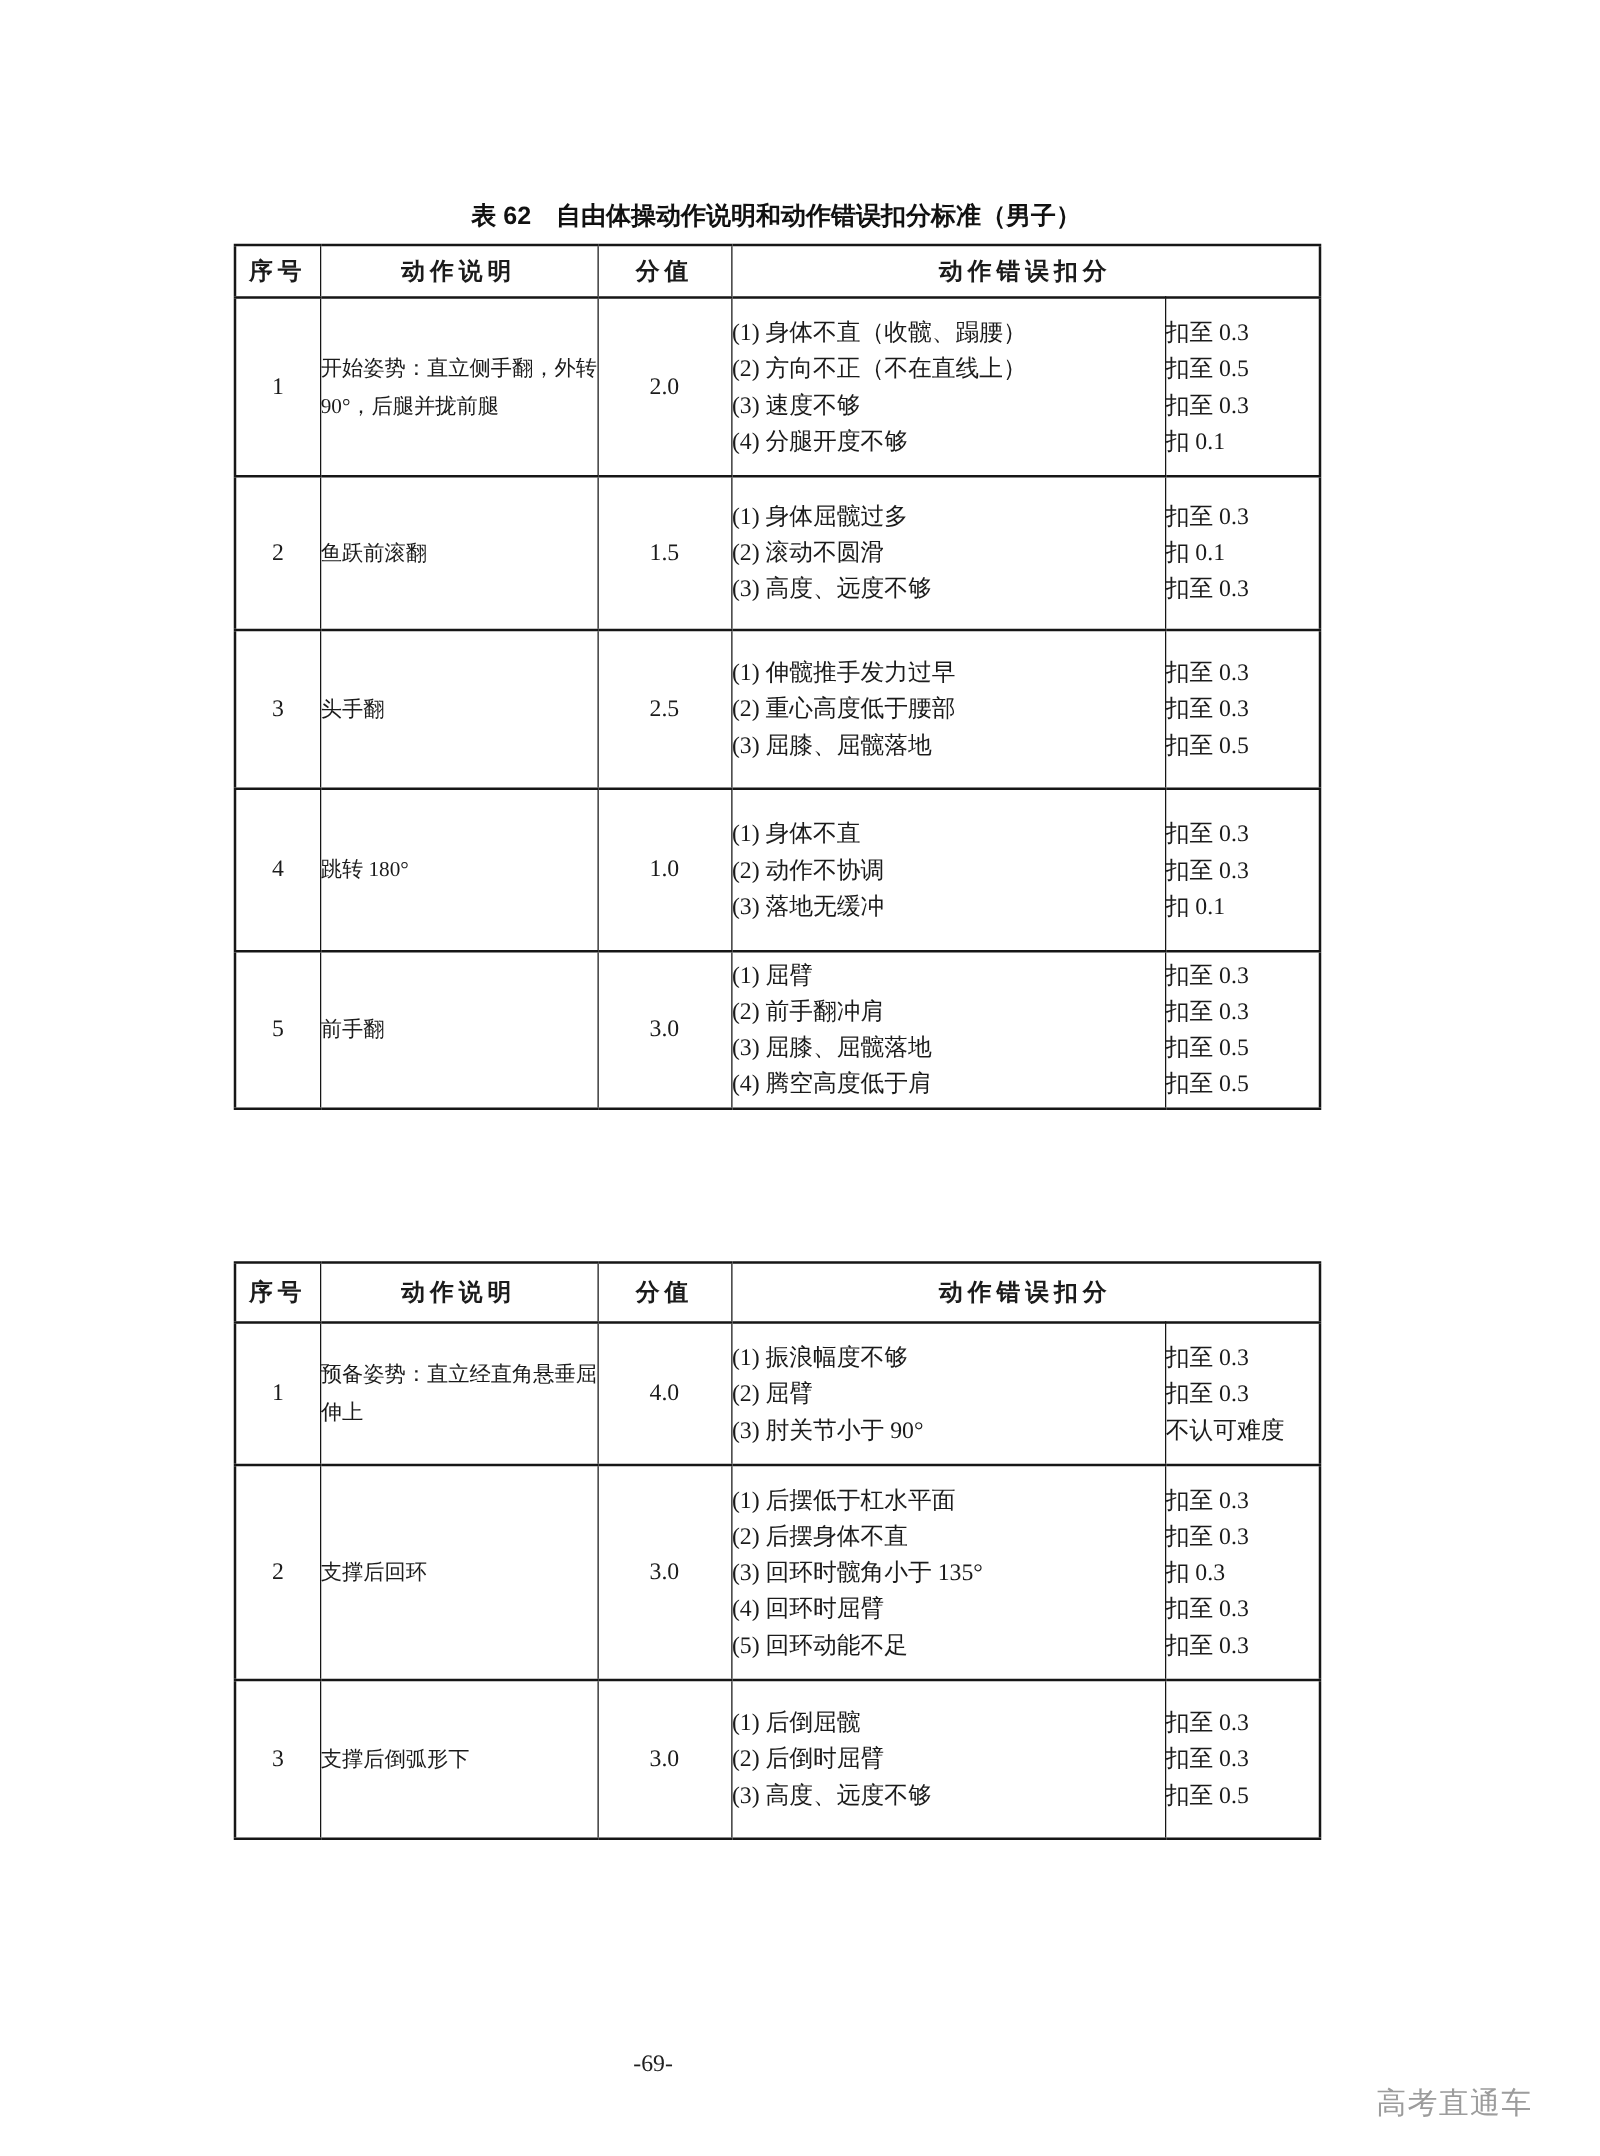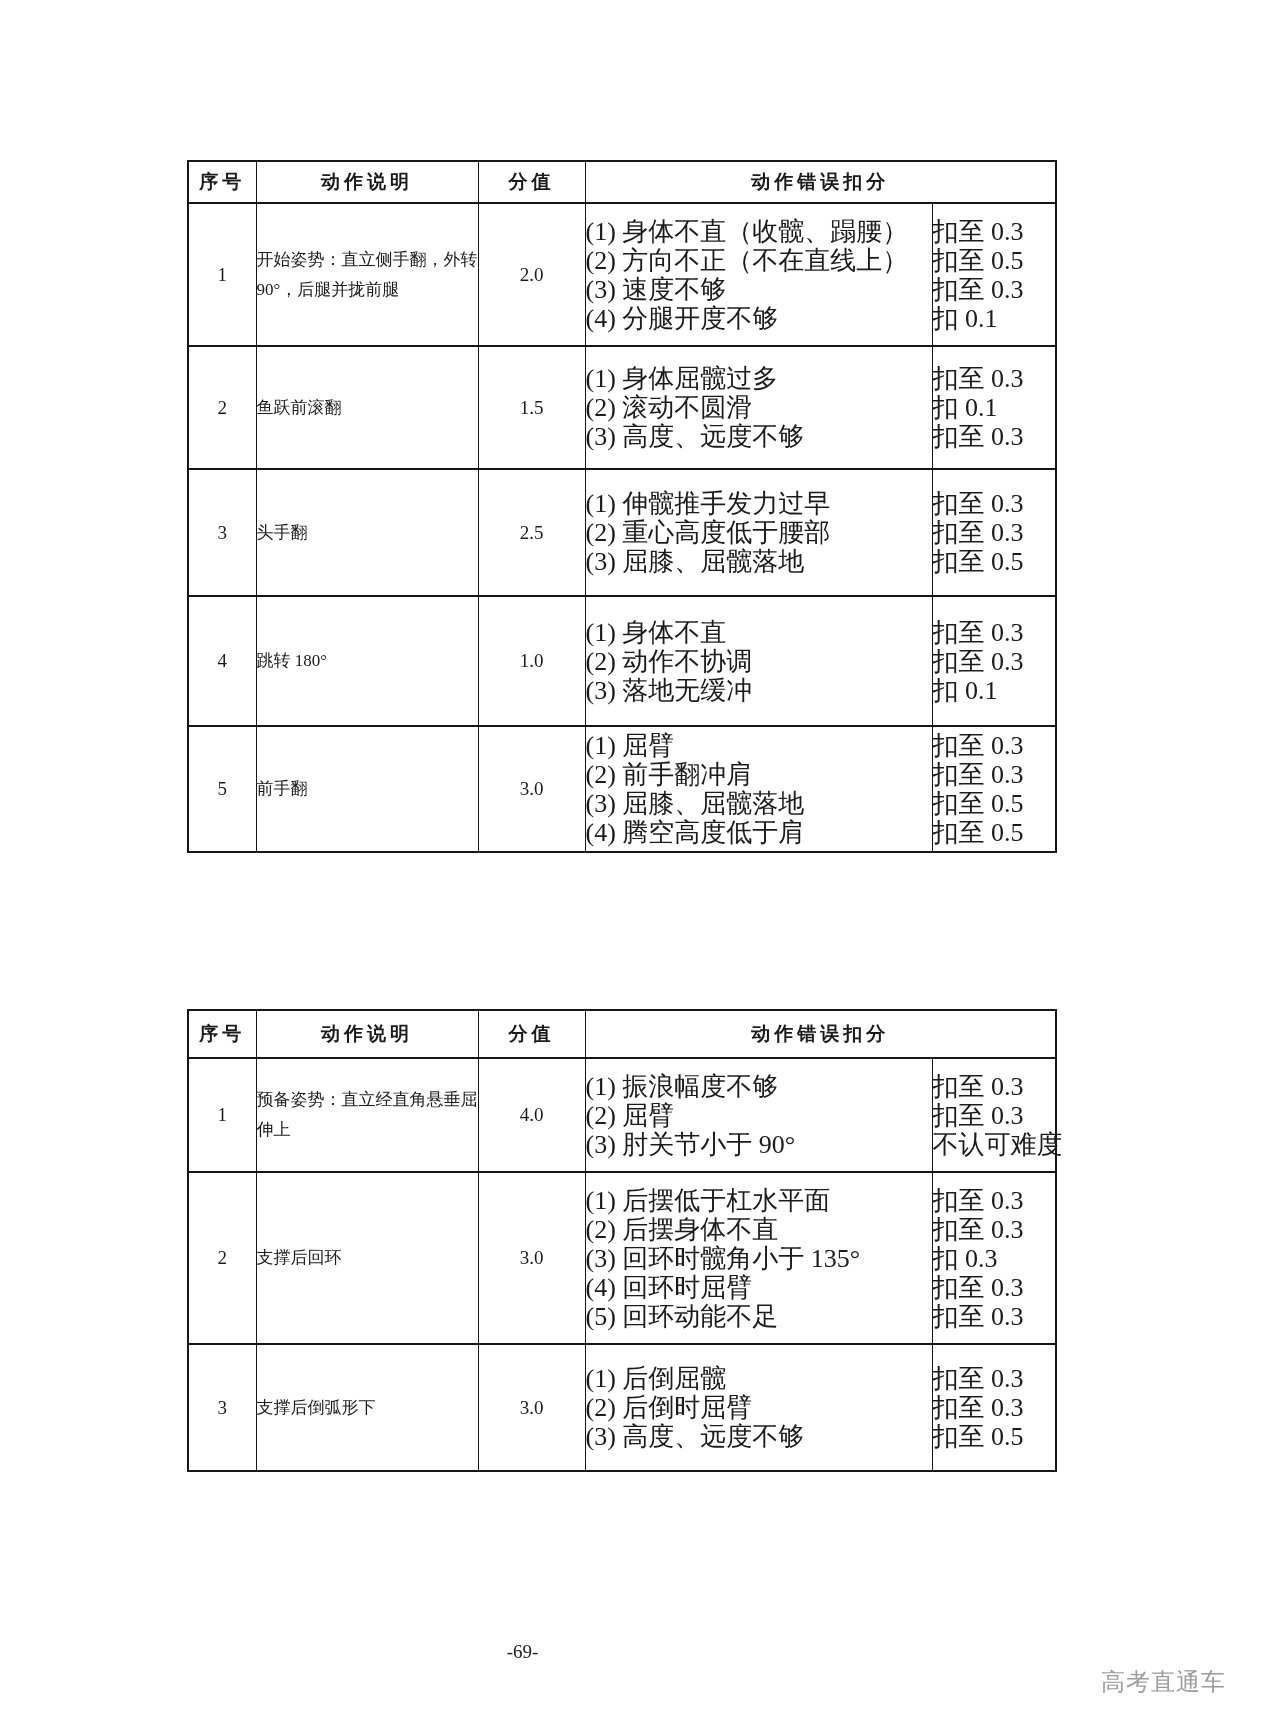--- a/index.html
+++ b/index.html
@@ -48,21 +48,21 @@
     font-weight: bold;
     font-size: 19px;
     letter-spacing: 4px;
     text-align: center;
   }
   td.seq-cell   { text-align: center; font-size: 19px; }
   td.desc-cell  { font-size: 17px; line-height: 30px; padding: 6px 8px 6px 10px; }
   td.score-cell { text-align: center; font-size: 19px; }
   td.errors-cell { padding: 6px 2px 6px 8px; }
   td.deduct-cell { padding: 6px 2px 6px 6px; }
-  .cell-line { font-size: 26px; line-height: 29px; white-space: nowrap; }
+  .cell-line { font-size: 19px; line-height: 29px; white-space: nowrap; }
 
   .page-number {
     position: absolute;
     top: 1641px; left: 0;
     width: 1045px;
     text-align: center;
     font-size: 19px;
     color: #202020;
   }
   .watermark {
@@ -71,20 +71,21 @@
     font-size: 24px;
     letter-spacing: 1px;
     color: #9c9c9c;
   }
 </style>
 </head>
 <body>
 
 <div id="tables-container">
   <section class="doc-table-block" style="top: 160px;">
+    <h2 class="table-title">表 62　自由体操动作说明和动作错误扣分标准（男子）</h2>
     <table class="rubric">
       <colgroup>
         <col class="c-seq">
           <col class="c-desc">
           <col class="c-score">
           <col class="c-err">
           <col class="c-ded">
       </colgroup>
       <thead>
         <tr class="header-row" style="height: 42px;">

